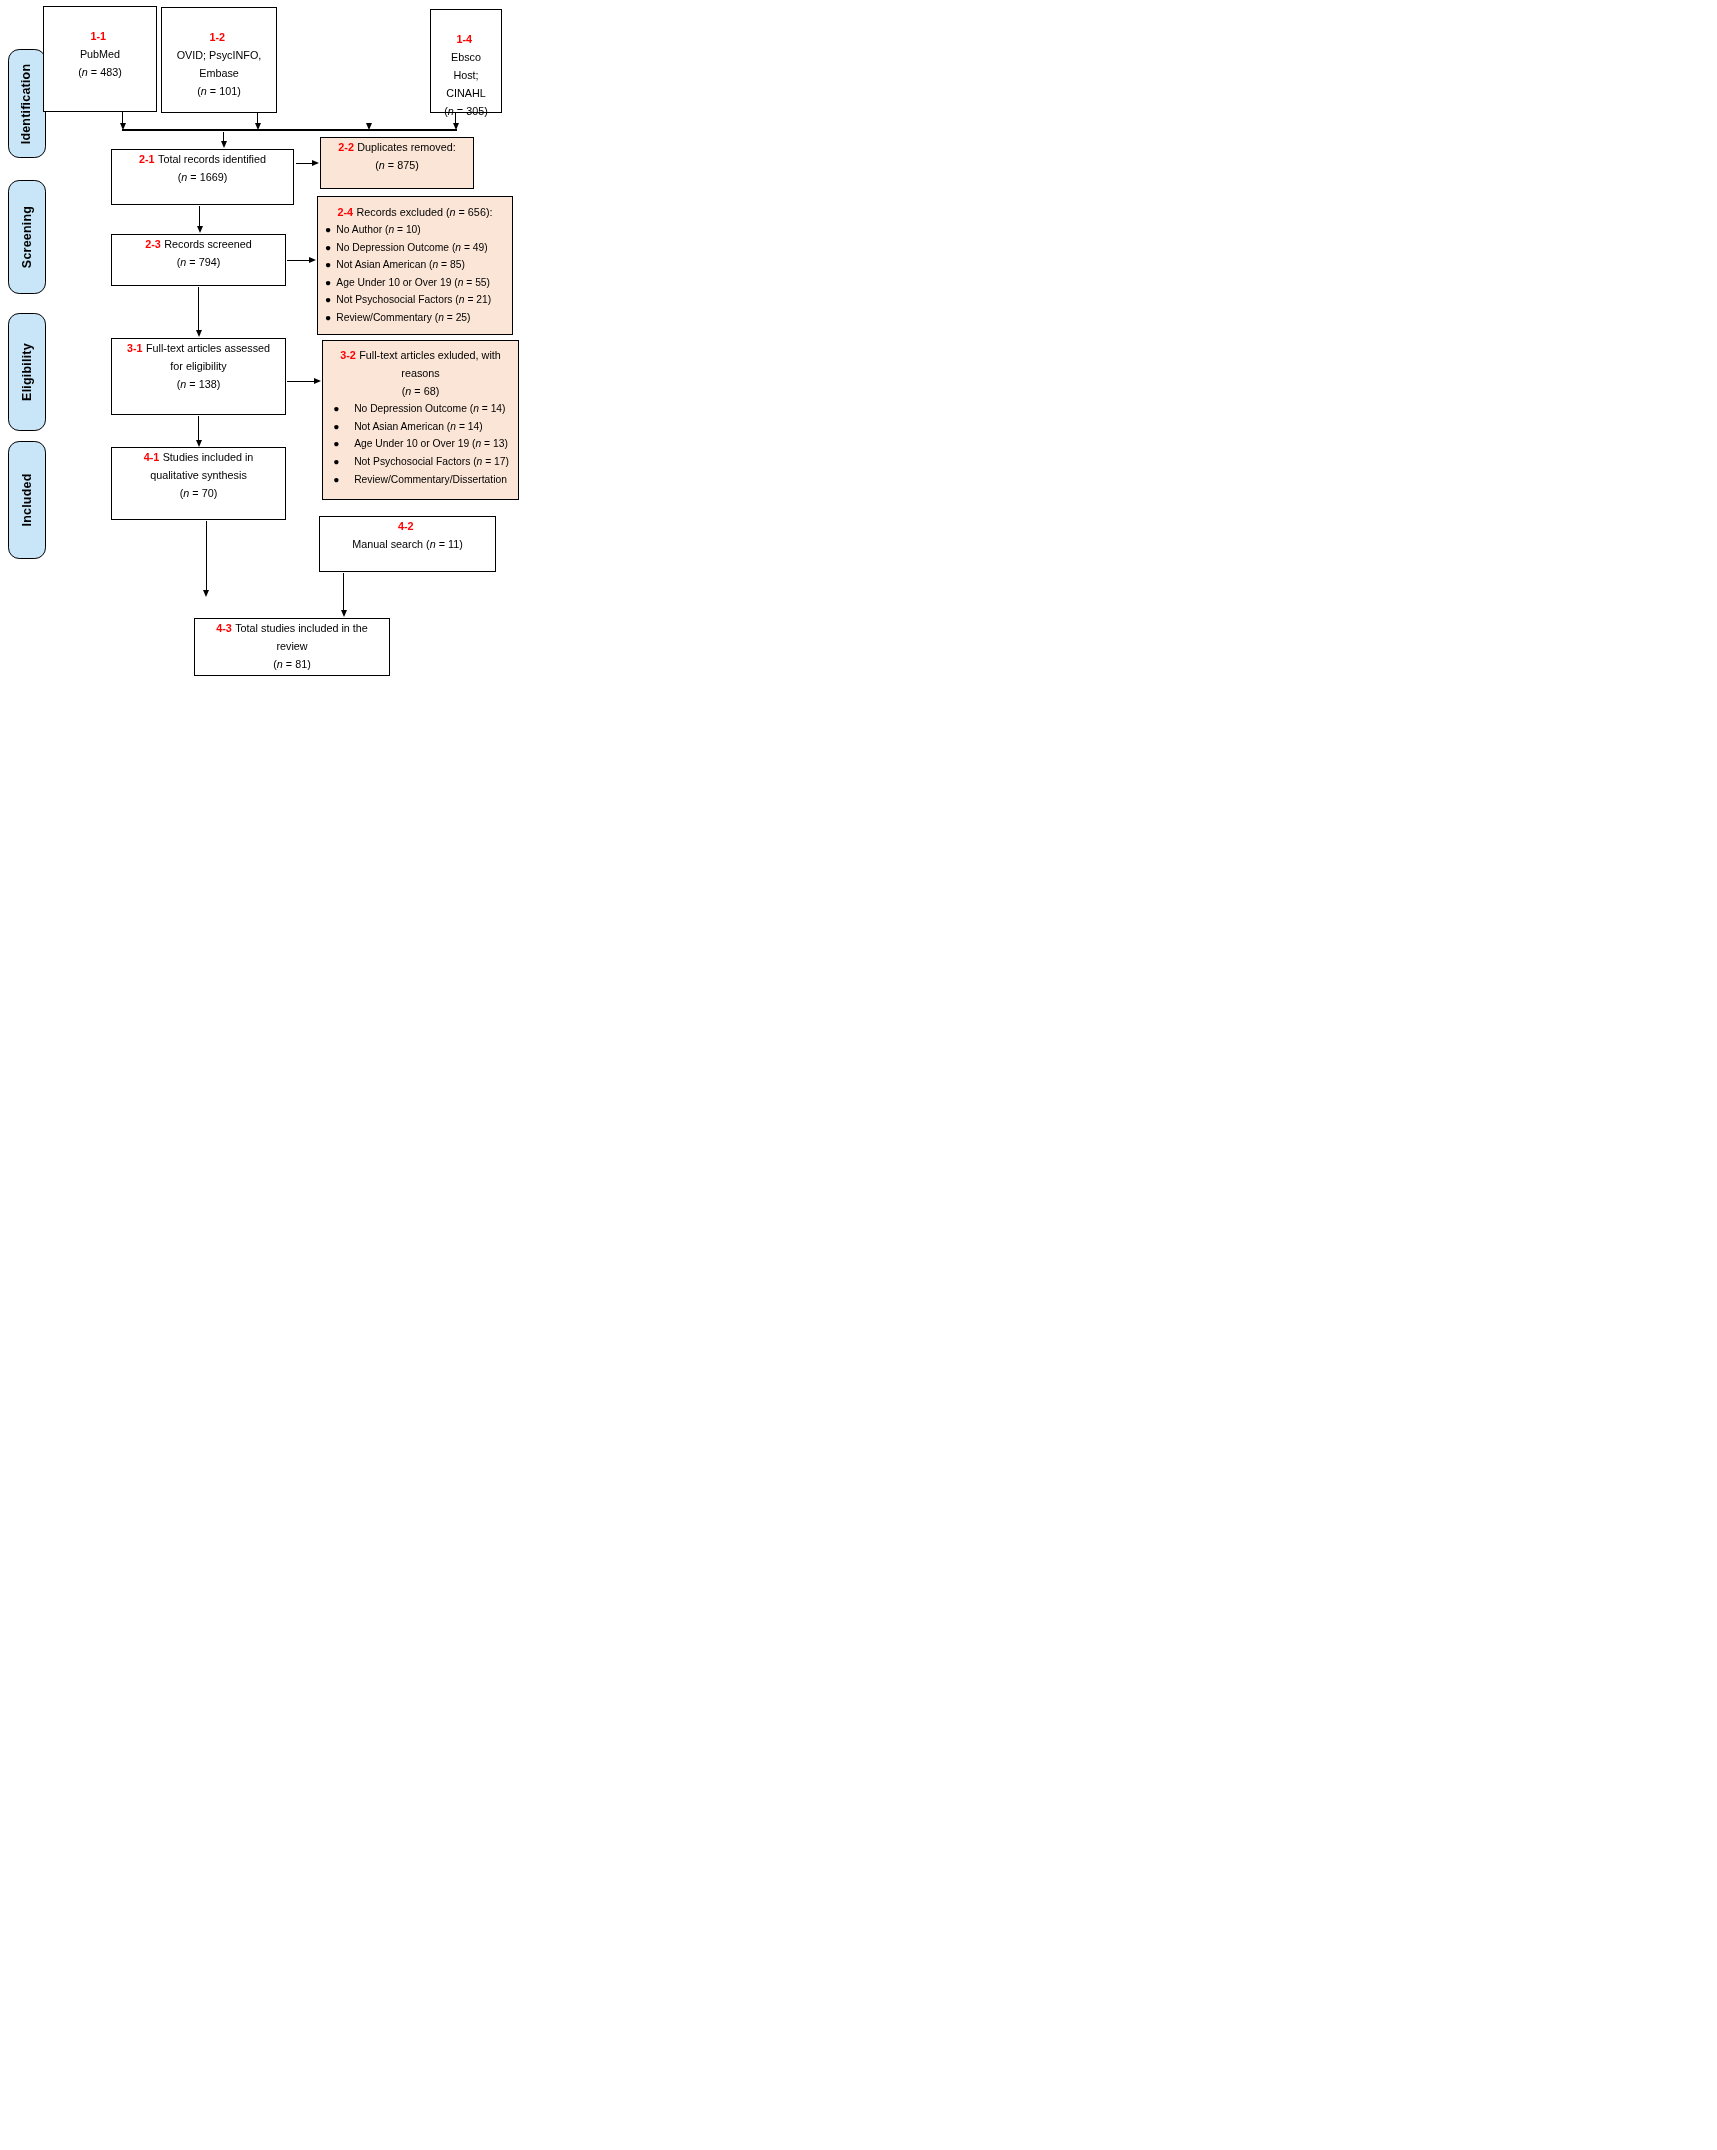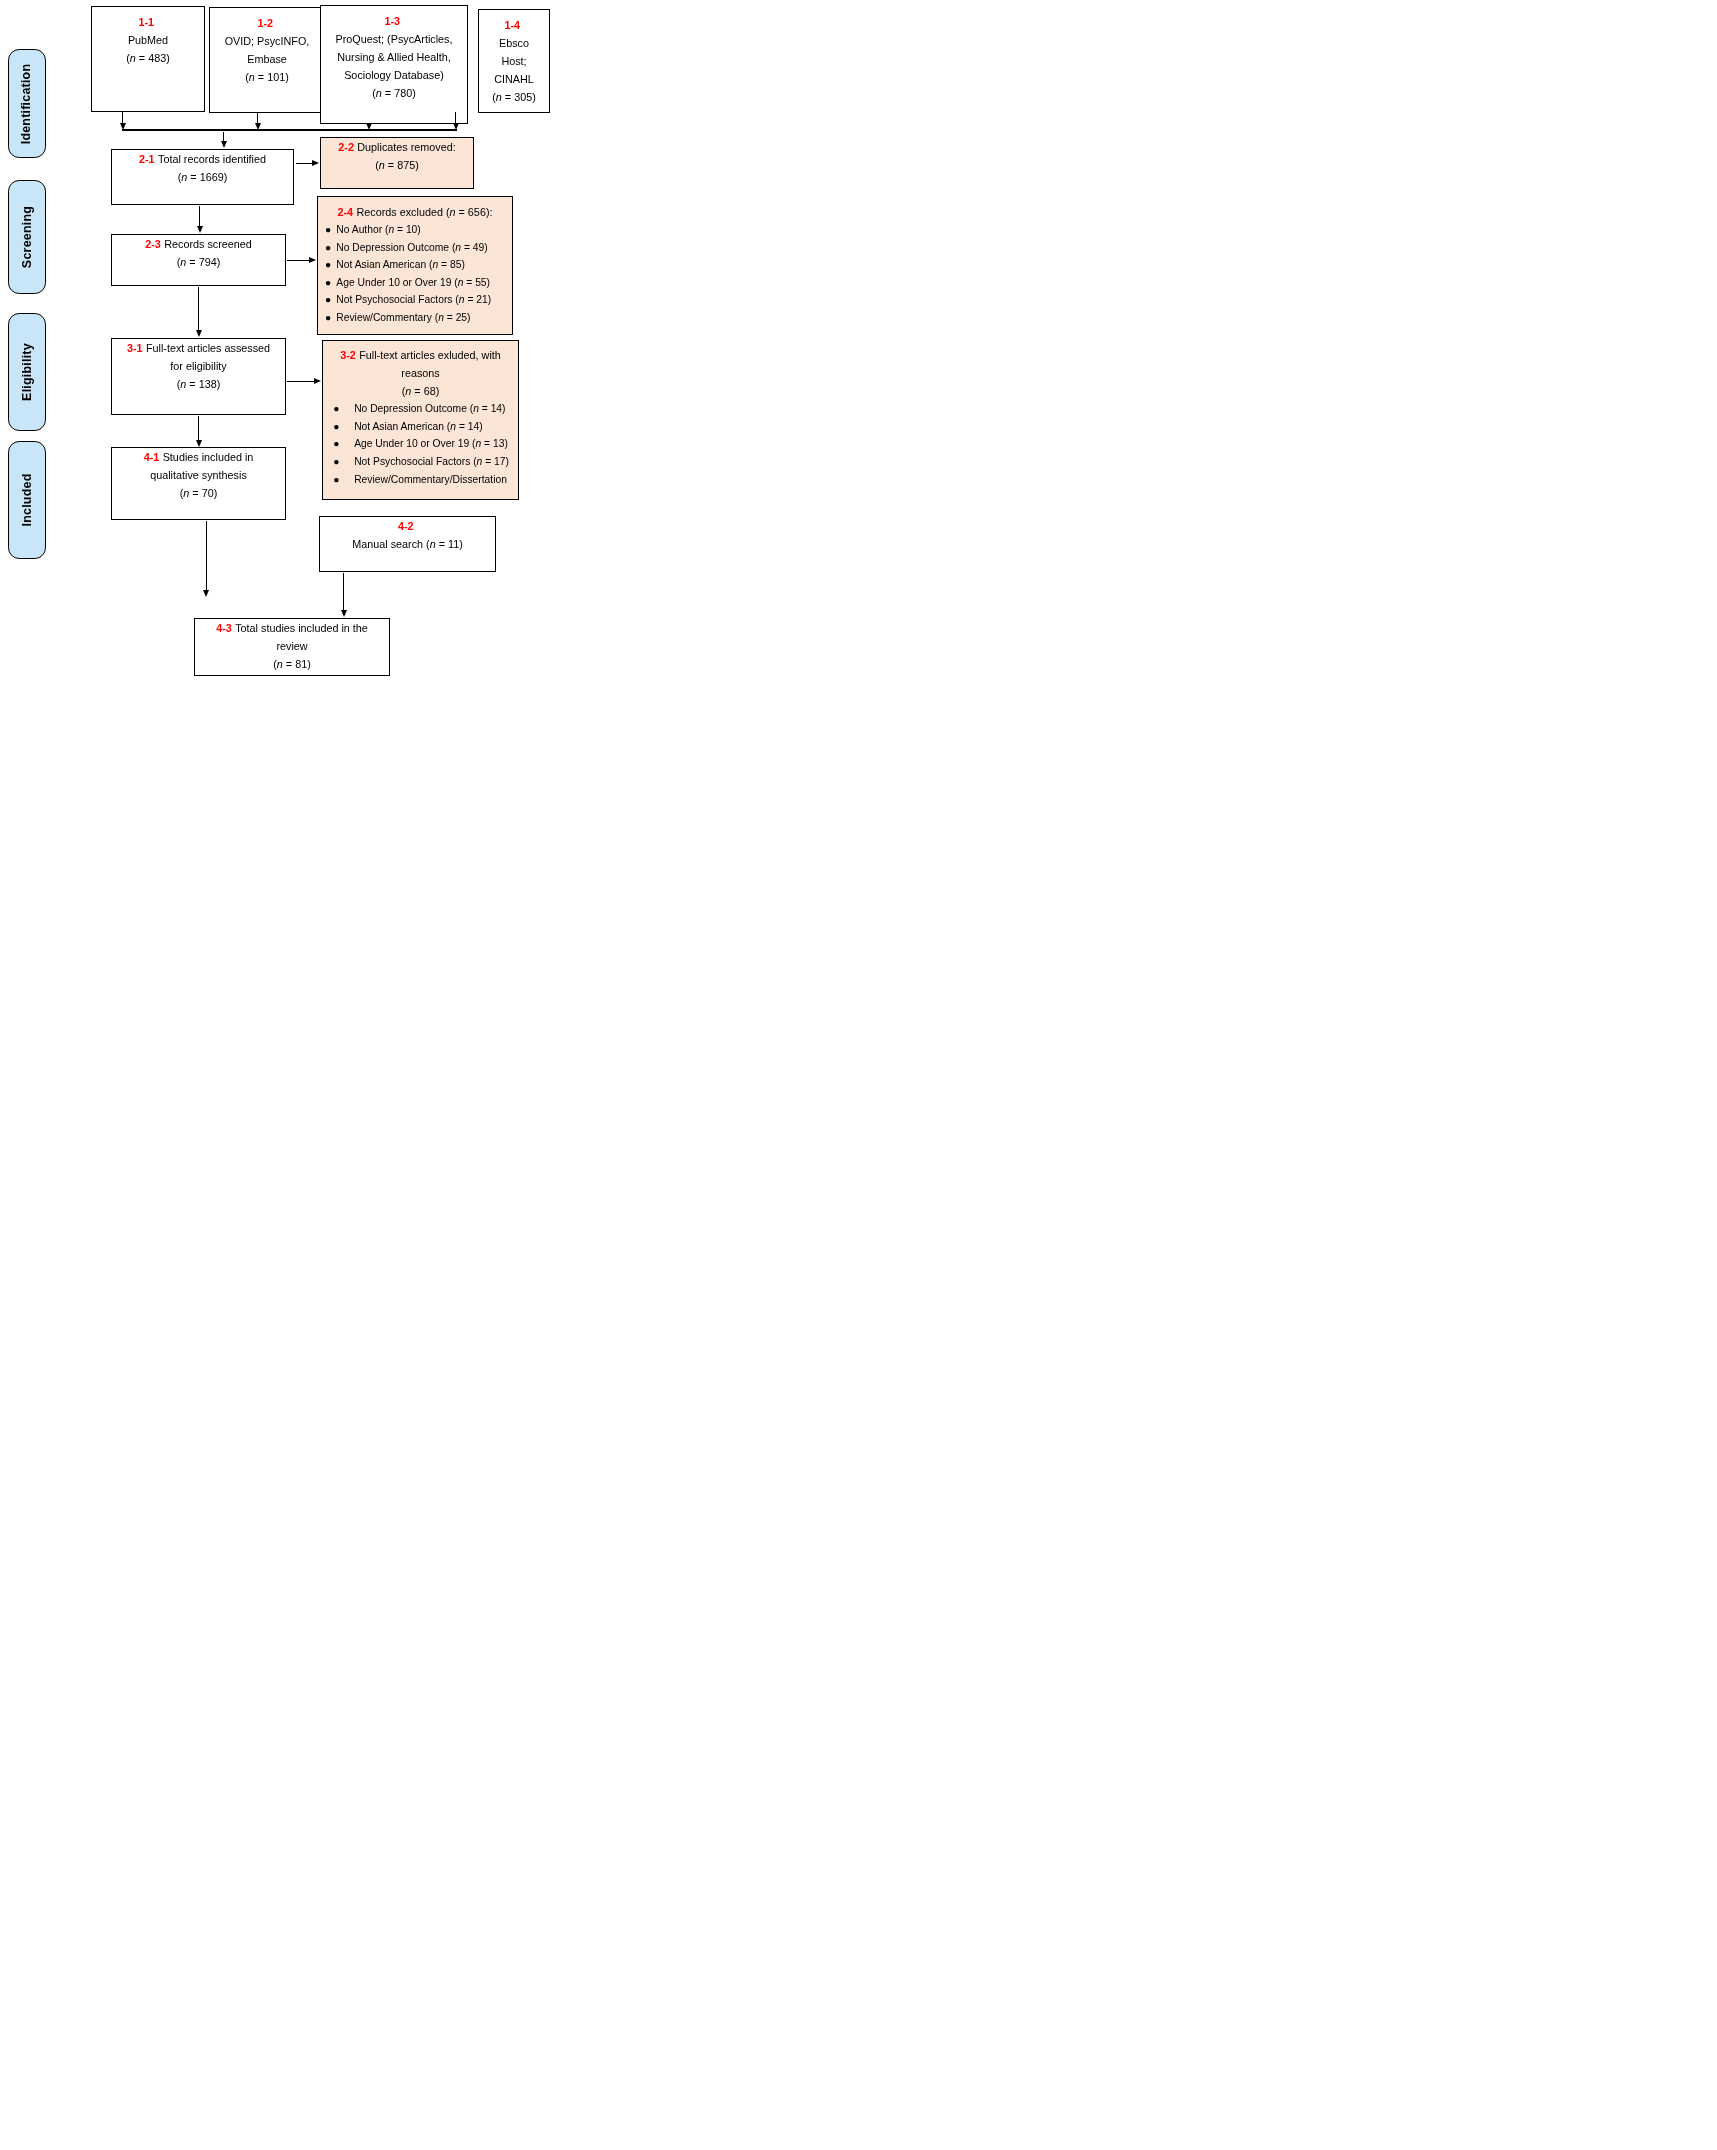--- a/index.html
+++ b/index.html
@@ -26,21 +26,21 @@
   #stage-eligibility{top:313px;height:118px;}
   #stage-included{top:441px;height:118px;}
 
   
   .box{
     position:absolute;box-sizing:border-box;
     border:1.3px solid #000;background:#fff;
     display:flex;flex-direction:column;align-items:center;
     text-align:center;font-size:10.8px;line-height:18px;
   }
-  .box.top{justify-content:flex-start;padding-top:6px;margin-left:48px;}
+  .box.top{justify-content:flex-start;padding-top:20px;}
   .box.peach{background:#fbe5d6;}
   .code{color:#ff0000;font-weight:bold;}
   .line .code{margin-right:3.4px;}
   .bullets{width:100%;box-sizing:border-box;text-align:left;font-size:10.3px;line-height:17.6px;}
   .bullet-row{display:flex;align-items:baseline;}
   .bullet-dot{flex:0 0 auto;}
   #box-2-4 .bullets{padding-left:6.9px;}
   #box-2-4 .bullet-dot{margin-right:5.2px;}
   #box-3-2 .bullets{padding-left:10.3px;}
   #box-3-2 .bullet-dot{margin-right:14.6px;}
@@ -92,27 +92,20 @@
     <div class="line"><span class="code">1-1</span></div>
     <div class="line">PubMed</div>
     <div class="line">(<em>n</em> = 483)</div>
   </div>
   <div class="box top" id="box-1-2">
     <div class="line"><span class="code">1-2</span></div>
     <div class="line">OVID; PsycINFO,</div>
     <div class="line">Embase</div>
     <div class="line">(<em>n</em> = 101)</div>
   </div>
-  <div class="box top" id="box-1-3">
-    <div class="line"><span class="code">1-3</span></div>
-    <div class="line">ProQuest; (PsycArticles,</div>
-    <div class="line">Nursing &amp; Allied Health,</div>
-    <div class="line">Sociology Database)</div>
-    <div class="line">(<em>n</em> = 780)</div>
-  </div>
   <div class="box top" id="box-1-4">
     <div class="line"><span class="code">1-4</span></div>
     <div class="line">Ebsco</div>
     <div class="line">Host;</div>
     <div class="line">CINAHL</div>
     <div class="line">(<em>n</em> = 305)</div>
   </div>
 
   <div class="box" id="box-2-1">
     <div class="line"><span class="code">2-1</span><span>Total records identified</span></div>

